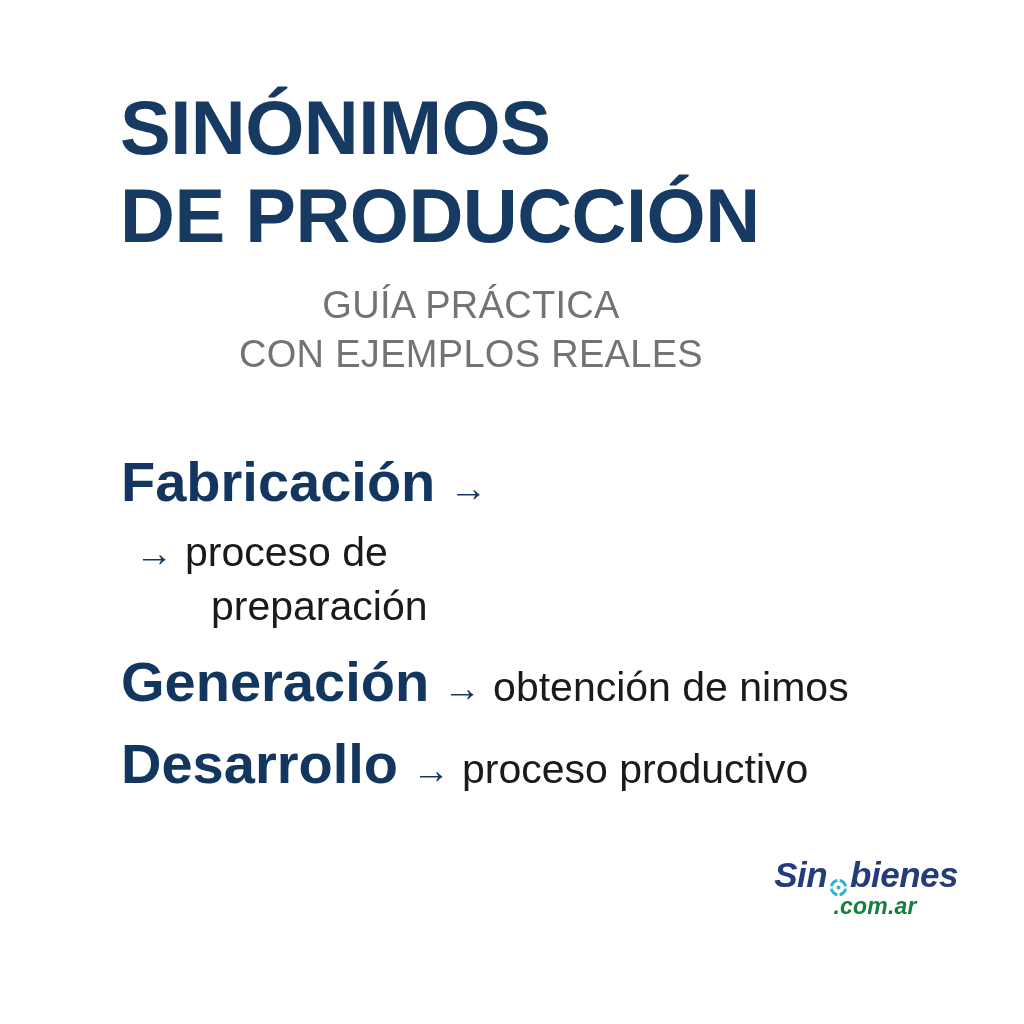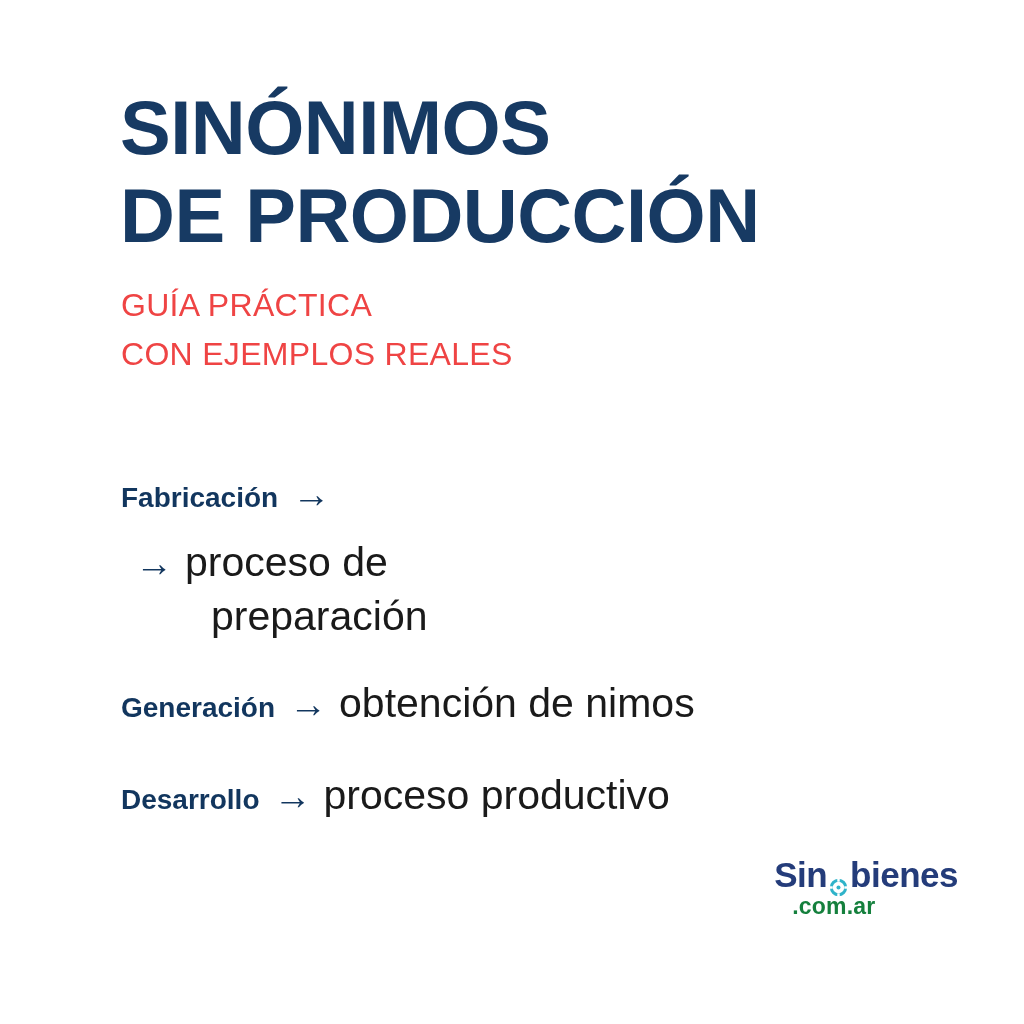--- a/index.html
+++ b/index.html
@@ -40,51 +40,51 @@
   }
 
   
   #subtitle-block {
     position: absolute;
     left: 121px;
     top: 281px;
     width: 700px;
   }
   .subtitle-line {
-    color: #ef4444;
+    color: #737373;
     font-weight: 400;
-    font-size: 32px;
+    font-size: 38px;
     line-height: 49px;
     letter-spacing: 0.3px;
     white-space: nowrap;
+    text-align: center;
   }
 
   
   #synonym-list {
     position: absolute;
     left: 121px;
     top: 455px;
     width: 800px;
   }
   .syn-row {
     display: flex;
     align-items: baseline;
     margin-bottom: 10px;
   }
   .syn-row.gap-before {
     margin-top: 22px;
   }
   .syn-term {
     color: #12365E;
     font-weight: 700;
-    font-size: 28px;
+    font-size: 56px;
     line-height: 54px;
     white-space: nowrap;
     flex: 0 0 auto;
-    margin-top: 16px;
   }
   .syn-arrow {
     color: #12365E;
     font-weight: 400;
     font-size: 38px;
     line-height: 54px;
     padding: 0 12px 0 14px;
     flex: 0 0 auto;
   }
   .syn-def {
@@ -97,21 +97,23 @@
   .syn-def .def-wrap {
     display: block;
     padding-left: 26px;
   }
 
   
   #logo {
     position: absolute;
     right: 62px;
     bottom: 106px;
+    text-align: center;
     line-height: 1;
+    font-style: italic;
   }
   #logo-word {
     display: inline-flex;
     align-items: center;
     color: #243C7A;
     font-weight: 700;
     font-size: 35px;
     letter-spacing: -0.5px;
     line-height: 38px;
   }

